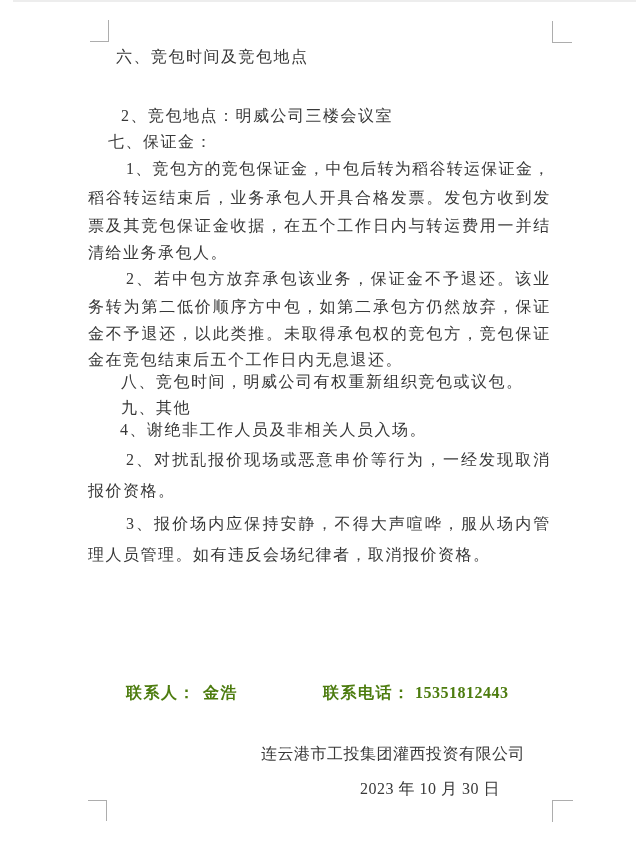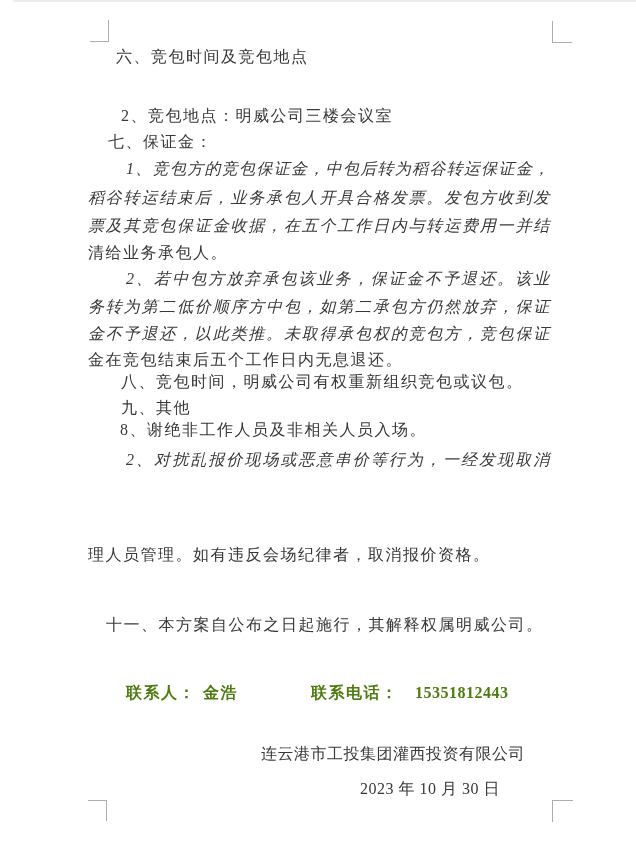--- a/index.html
+++ b/index.html
@@ -26,21 +26,20 @@
     font-size:16px;letter-spacing:1.5px;
     white-space:nowrap;
     line-height:22px;height:22px;
   }
   .fill{
     letter-spacing:0.8px;
     white-space:normal;
     text-align:justify;
     text-align-last:justify;
     text-justify:inter-character;
-    font-style:italic;
   }
   .bold-line{font-weight:bold;color:#4d7c0f;}
   .bold-line span{position:absolute;top:0;}
   .crop{position:absolute;}
   .crop-tl{left:77px;top:20px;width:18px;height:21px;border-right:1px solid #adadad;border-bottom:1px solid #adadad;}
   .crop-tr{left:539px;top:21px;width:19px;height:21px;border-left:1px solid #adadad;border-bottom:1px solid #adadad;}
   .crop-bl{left:75px;top:800px;width:18px;height:20px;border-right:1px solid #adadad;border-top:1px solid #adadad;}
   .crop-br{left:539px;top:800px;width:20px;height:21px;border-left:1px solid #adadad;border-top:1px solid #adadad;}
 </style>
 </head>
@@ -66,31 +65,32 @@
   <div class="ln fill" style="top:215px">票及其竞包保证金收据，在五个工作日内与转运费用一并结</div>
   <div class="ln" style="top:242px">清给业务承包人。</div>
 
   <div class="ln fill" style="top:268px;padding-left:38px;width:424px">2、若中包方放弃承包该业务，保证金不予退还。该业</div>
   <div class="ln fill" style="top:296px">务转为第二低价顺序方中包，如第二承包方仍然放弃，保证</div>
   <div class="ln fill" style="top:323px">金不予退还，以此类推。未取得承包权的竞包方，竞包保证</div>
   <div class="ln" style="top:349px">金在竞包结束后五个工作日内无息退还。</div>
 
   <div class="ln" style="top:371px;padding-left:33px">八、竞包时间，明威公司有权重新组织竞包或议包。</div>
   <div class="ln" style="top:397px;padding-left:33px">九、其他</div>
-  <div class="ln" style="top:419px;padding-left:32px">8、谢绝非工作人员及非相关人员入场。</div>
+  <div class="ln" style="top:419px;padding-left:32px">4、谢绝非工作人员及非相关人员入场。</div>
 
   <div class="ln fill" style="top:449px;padding-left:38px;width:424px">2、对扰乱报价现场或恶意串价等行为，一经发现取消</div>
+  <div class="ln" style="top:480px">报价资格。</div>
 
+  <div class="ln fill" style="top:513px;padding-left:38px;width:424px">3、报价场内应保持安静，不得大声喧哗，服从场内管</div>
   <div class="ln" style="top:544px">理人员管理。如有违反会场纪律者，取消报价资格。</div>
 
-  <div class="ln" style="top:614px;padding-left:18px;width:470px">十一、本方案自公布之日起施行，其解释权属明威公司。</div>
 
   <div class="ln bold-line" style="top:682px;left:0;width:636px">
     <span style="left:113px">联系人：</span>
     <span style="left:190px">金浩</span>
-    <span style="left:298px">联系电话：</span>
+    <span style="left:310px">联系电话：</span>
     <span style="left:402px;letter-spacing:0.5px">15351812443</span>
   </div>
 
   <div class="ln" style="top:743px;left:248px;width:300px;letter-spacing:0.5px">连云港市工投集团灌西投资有限公司</div>
   <div class="ln" style="top:778px;left:347px;width:220px;letter-spacing:0.5px">2023 年 10 月 30 日</div>
 
 </div>
 
 </body></html>

